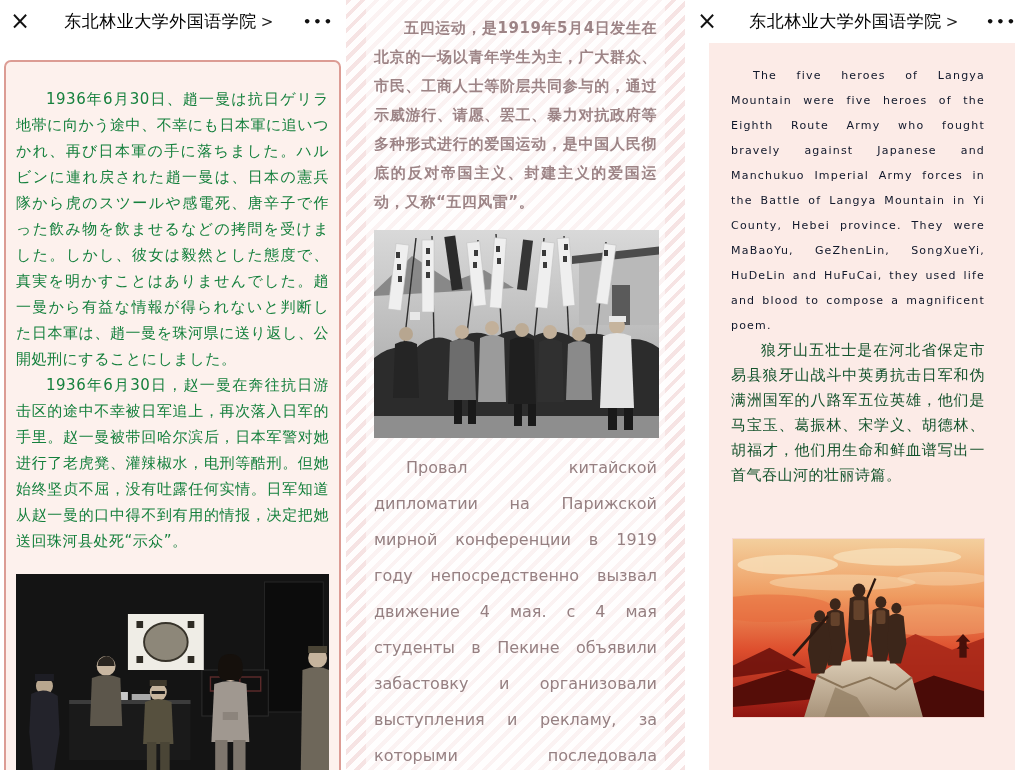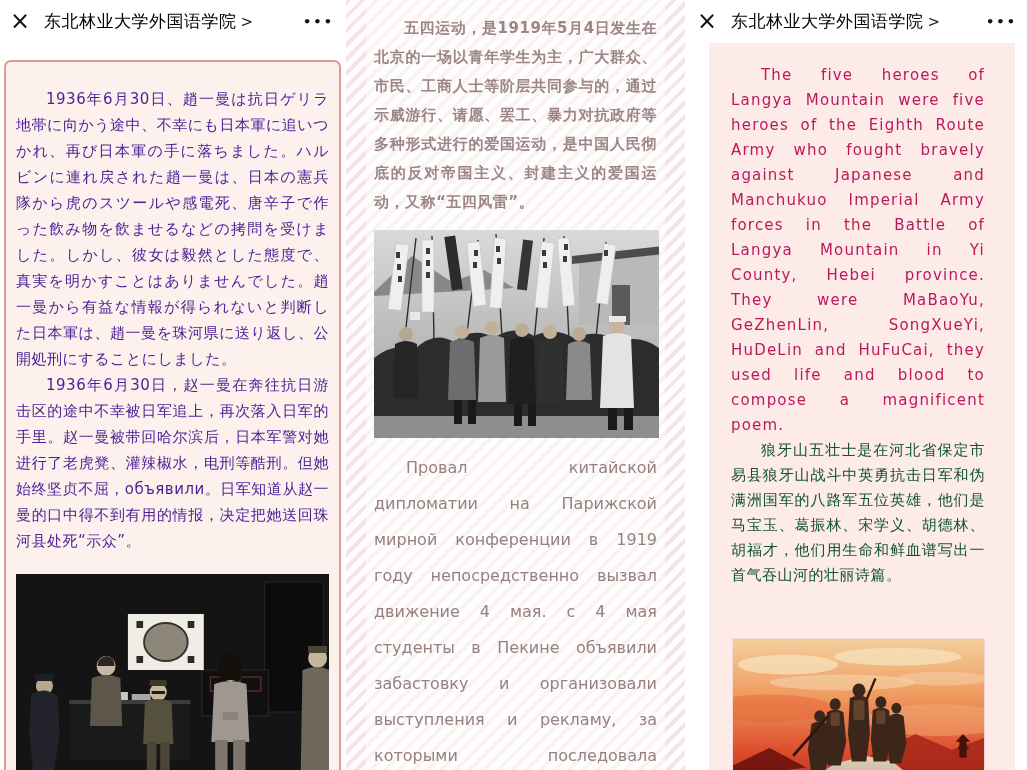--- a/index.html
+++ b/index.html
@@ -16,48 +16,48 @@
     background-image:repeating-linear-gradient(135deg,
       rgba(226,168,168,0.30) 0px, rgba(226,168,168,0.30) 4px,
       rgba(255,255,255,0)   4px, rgba(255,255,255,0)   10px);
   }
   .panel-right { width:340px; }
 
   
   .wx-header { height:42px; display:flex; align-items:center; background:#fff;
                padding:0 10px; position:relative; z-index:2; }
   .wx-close { font-size:24px; line-height:1; color:#111; width:34px; cursor:pointer; }
-  .wx-title { flex:1; text-align:left; font-size:17px; color:#000; font-weight:500;
+  .wx-title { flex:1; text-align:center; font-size:17px; color:#000; font-weight:500;
               letter-spacing:.5px; white-space:nowrap; }
   .wx-chev  { font-size:15px; color:#222; margin-left:4px; }
   .wx-more  { font-size:13px; font-weight:bold; color:#111; letter-spacing:2px;
               width:40px; text-align:right; cursor:pointer; }
 
   
   .jp-box { margin:18px 3px 0 4px; background:#fdf1ed; border:2px solid #dc9c94;
             border-radius:7px; padding:24px 10px 30px 10px; height:760px; }
-  .jp-text { font-size:15px; line-height:26px; color:#4c1d95; text-align:justify;
+  .jp-text { font-size:15px; line-height:26px; color:#15803d; text-align:justify;
              text-indent:2em; letter-spacing:.5px; }
   .photo-stage { margin:20px 0 0 0; width:100%; height:250px; }
   .photo-stage svg { display:block; width:100%; height:100%; }
 
   
   .mid-overlay { margin:0 20px; min-height:770px; background:rgba(255,255,255,0.55);
                  padding:14px 8px 0 8px; }
   .mid-cn { font-size:15px; line-height:29px; color:#9d8486; text-align:justify;
             text-indent:2em; letter-spacing:.5px;font-weight:bold; }
   .photo-march { margin:13px auto 0 auto; width:285px; height:208px; }
   .photo-march svg { display:block; width:100%; height:100%; }
   .mid-ru { margin-top:12px; font-size:16px; line-height:36px; color:#968082;
             text-align:justify; text-indent:2em; }
 
   
   .en-block { margin:1px 12px 0 22px; background:#fcebe7; height:730px;
               padding:20px 30px 0 22px; }
-  .en-text { font-size:15px; line-height:25px; color:#be185d; text-align:justify;
+  .en-text { font-size:11px; line-height:25px; color:#0f172a; text-align:justify;
              letter-spacing:1.2px; text-indent:2em; }
   .rt-cn   { font-size:15px; line-height:25px; color:#14532d; text-align:justify;
              text-indent:2em; letter-spacing:.5px; }
   .photo-statue { margin:50px auto 0 auto; width:253px; height:180px;
                   border:1px solid #f6d9d2; }
   .photo-statue svg { display:block; width:100%; height:100%; }
 </style>
 </head>
 <body>
 
@@ -67,21 +67,21 @@
     <header class="wx-header">
       <span class="wx-close">×</span>
       <div class="wx-title">
         <span>东北林业大学外国语学院</span><span class="wx-chev">&gt;</span>
       </div>
       <span class="wx-more">•••</span>
     </header>
 
     <div class="jp-box">
       <p class="jp-text">1936年6月30日、趙一曼は抗日ゲリラ地帯に向かう途中、不幸にも日本軍に追いつかれ、再び日本軍の手に落ちました。ハルビンに連れ戻された趙一曼は、日本の憲兵隊から虎のスツールや感電死、唐辛子で作った飲み物を飲ませるなどの拷問を受けました。しかし、彼女は毅然とした態度で、真実を明かすことはありませんでした。趙一曼から有益な情報が得られないと判断した日本軍は、趙一曼を珠河県に送り返し、公開処刑にすることにしました。</p>
-      <p class="jp-text">1936年6月30日，赵一曼在奔往抗日游击区的途中不幸被日军追上，再次落入日军的手里。赵一曼被带回哈尔滨后，日本军警对她进行了老虎凳、灌辣椒水，电刑等酷刑。但她始终坚贞不屈，объявили。日军知道从赵一曼的口中得不到有用的情报，决定把她送回珠河县处死“示众”。</p>
+      <p class="jp-text">1936年6月30日，赵一曼在奔往抗日游击区的途中不幸被日军追上，再次落入日军的手里。赵一曼被带回哈尔滨后，日本军警对她进行了老虎凳、灌辣椒水，电刑等酷刑。但她始终坚贞不屈，没有吐露任何实情。日军知道从赵一曼的口中得不到有用的情报，决定把她送回珠河县处死“示众”。</p>
 
       <div class="photo photo-stage">
         <svg viewBox="0 0 330 250" preserveAspectRatio="none" aria-hidden="true">
           <rect width="330" height="250" fill="#141414"></rect>
           <rect x="262" y="8" width="62" height="130" fill="#0c0c0c" stroke="#262626" stroke-width="1"></rect>
           <rect x="196" y="96" width="70" height="46" fill="#101010" stroke="#2d2d2d" stroke-width="1"></rect>
           <rect x="205" y="103" width="22" height="14" fill="none" stroke="#5a2a2a" stroke-width="1.5"></rect>
           <rect x="236" y="103" width="22" height="14" fill="none" stroke="#5a2a2a" stroke-width="1.5"></rect>
 
           <rect y="202" width="330" height="48" fill="#8f8f8f"></rect>

